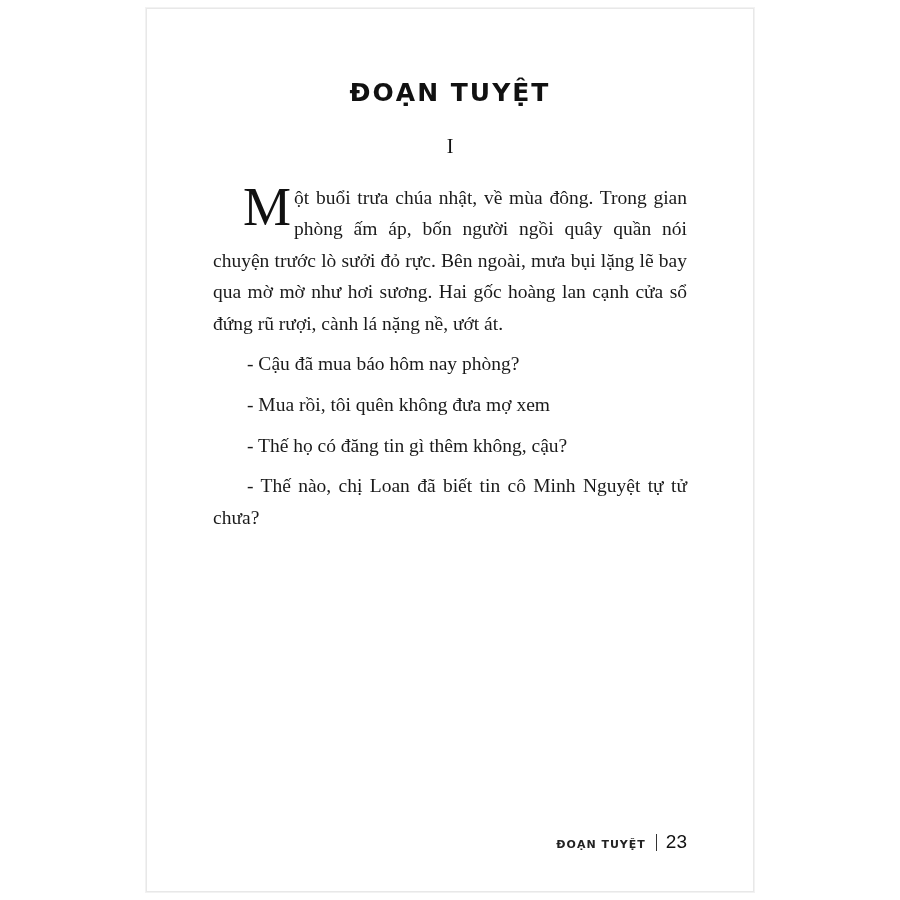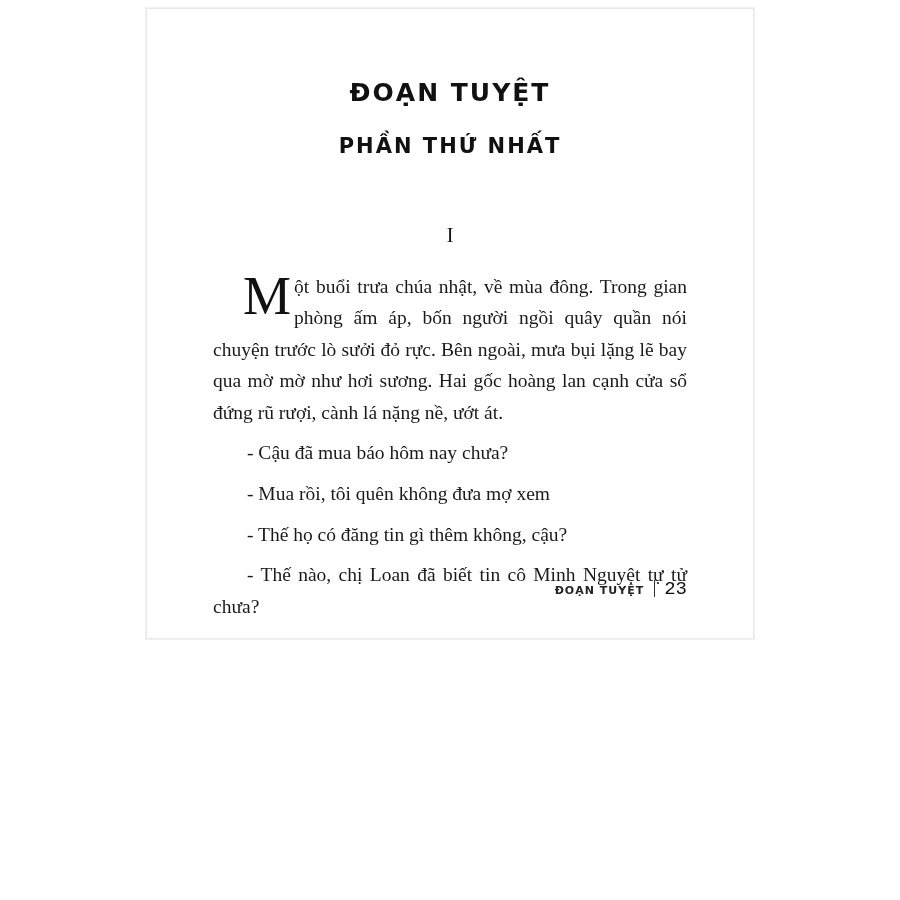--- a/index.html
+++ b/index.html
@@ -12,21 +12,21 @@
     height: 900px;
     font-family: "Liberation Serif", serif;
     overflow: hidden;
   }
 
   .page-frame {
     position: absolute;
     left: 146px;
     top: 8px;
     width: 608px;
-    height: 631px;
+    height: 884px;
     background: #ffffff;
     border: 1px solid #e8e8e8;
     box-shadow: 0 0 0 1px #f2f2f2;
     box-sizing: border-box;
     overflow: hidden;
   }
 
   .page-inner {
     position: absolute;
     left: 0;
@@ -117,41 +117,40 @@
   .footer-sep {
     display: inline-block;
     width: 1px;
     height: 17px;
     background: #333333;
     margin: 0 9px 0 10px;
     position: relative;
     top: 3px;
   }
   .footer-page {
-    font-family: Liberation Mono, monospace;
+    font-family: Liberation Sans, sans-serif;
     font-size: 19px;
     color: #111111;
   }
 </style>
 </head>
 <body>
 
 <div class="page-frame">
   <div class="page-inner">
 
     <h1 class="book-title">ĐOẠN TUYỆT</h1>
-    <h2 class="part-title">PHẦN THỨ NHẤT</h2>
     <div class="chapter-number">I</div>
 
     <div class="body-text">
 
       <p class="para first"><span class="dropcap">M</span><span>ột buổi trưa chúa nhật, về mùa đông. Trong gian phòng ấm áp, bốn người ngồi quây quần nói chuyện trước lò sưởi đỏ rực. Bên ngoài, mưa bụi lặng lẽ bay qua mờ mờ như hơi sương. Hai gốc hoàng lan cạnh cửa sổ đứng rũ rượi, cành lá nặng nề, ướt át.</span></p>
 
 
-      <p class="para"><span>- Cậu đã mua báo hôm nay chưa?</span></p>
+      <p class="para"><span>- Cậu đã mua báo hôm nay phòng?</span></p>
 
 
       <p class="para"><span>- Mua rồi, tôi quên không đưa mợ xem</span></p>
 
       <p class="para"><span>- Thế họ có đăng tin gì thêm không, cậu?</span></p>
 
 
 
       <p class="para"><span>- Thế nào, chị Loan đã biết tin cô Minh Nguyệt tự tử chưa?</span></p>
 

